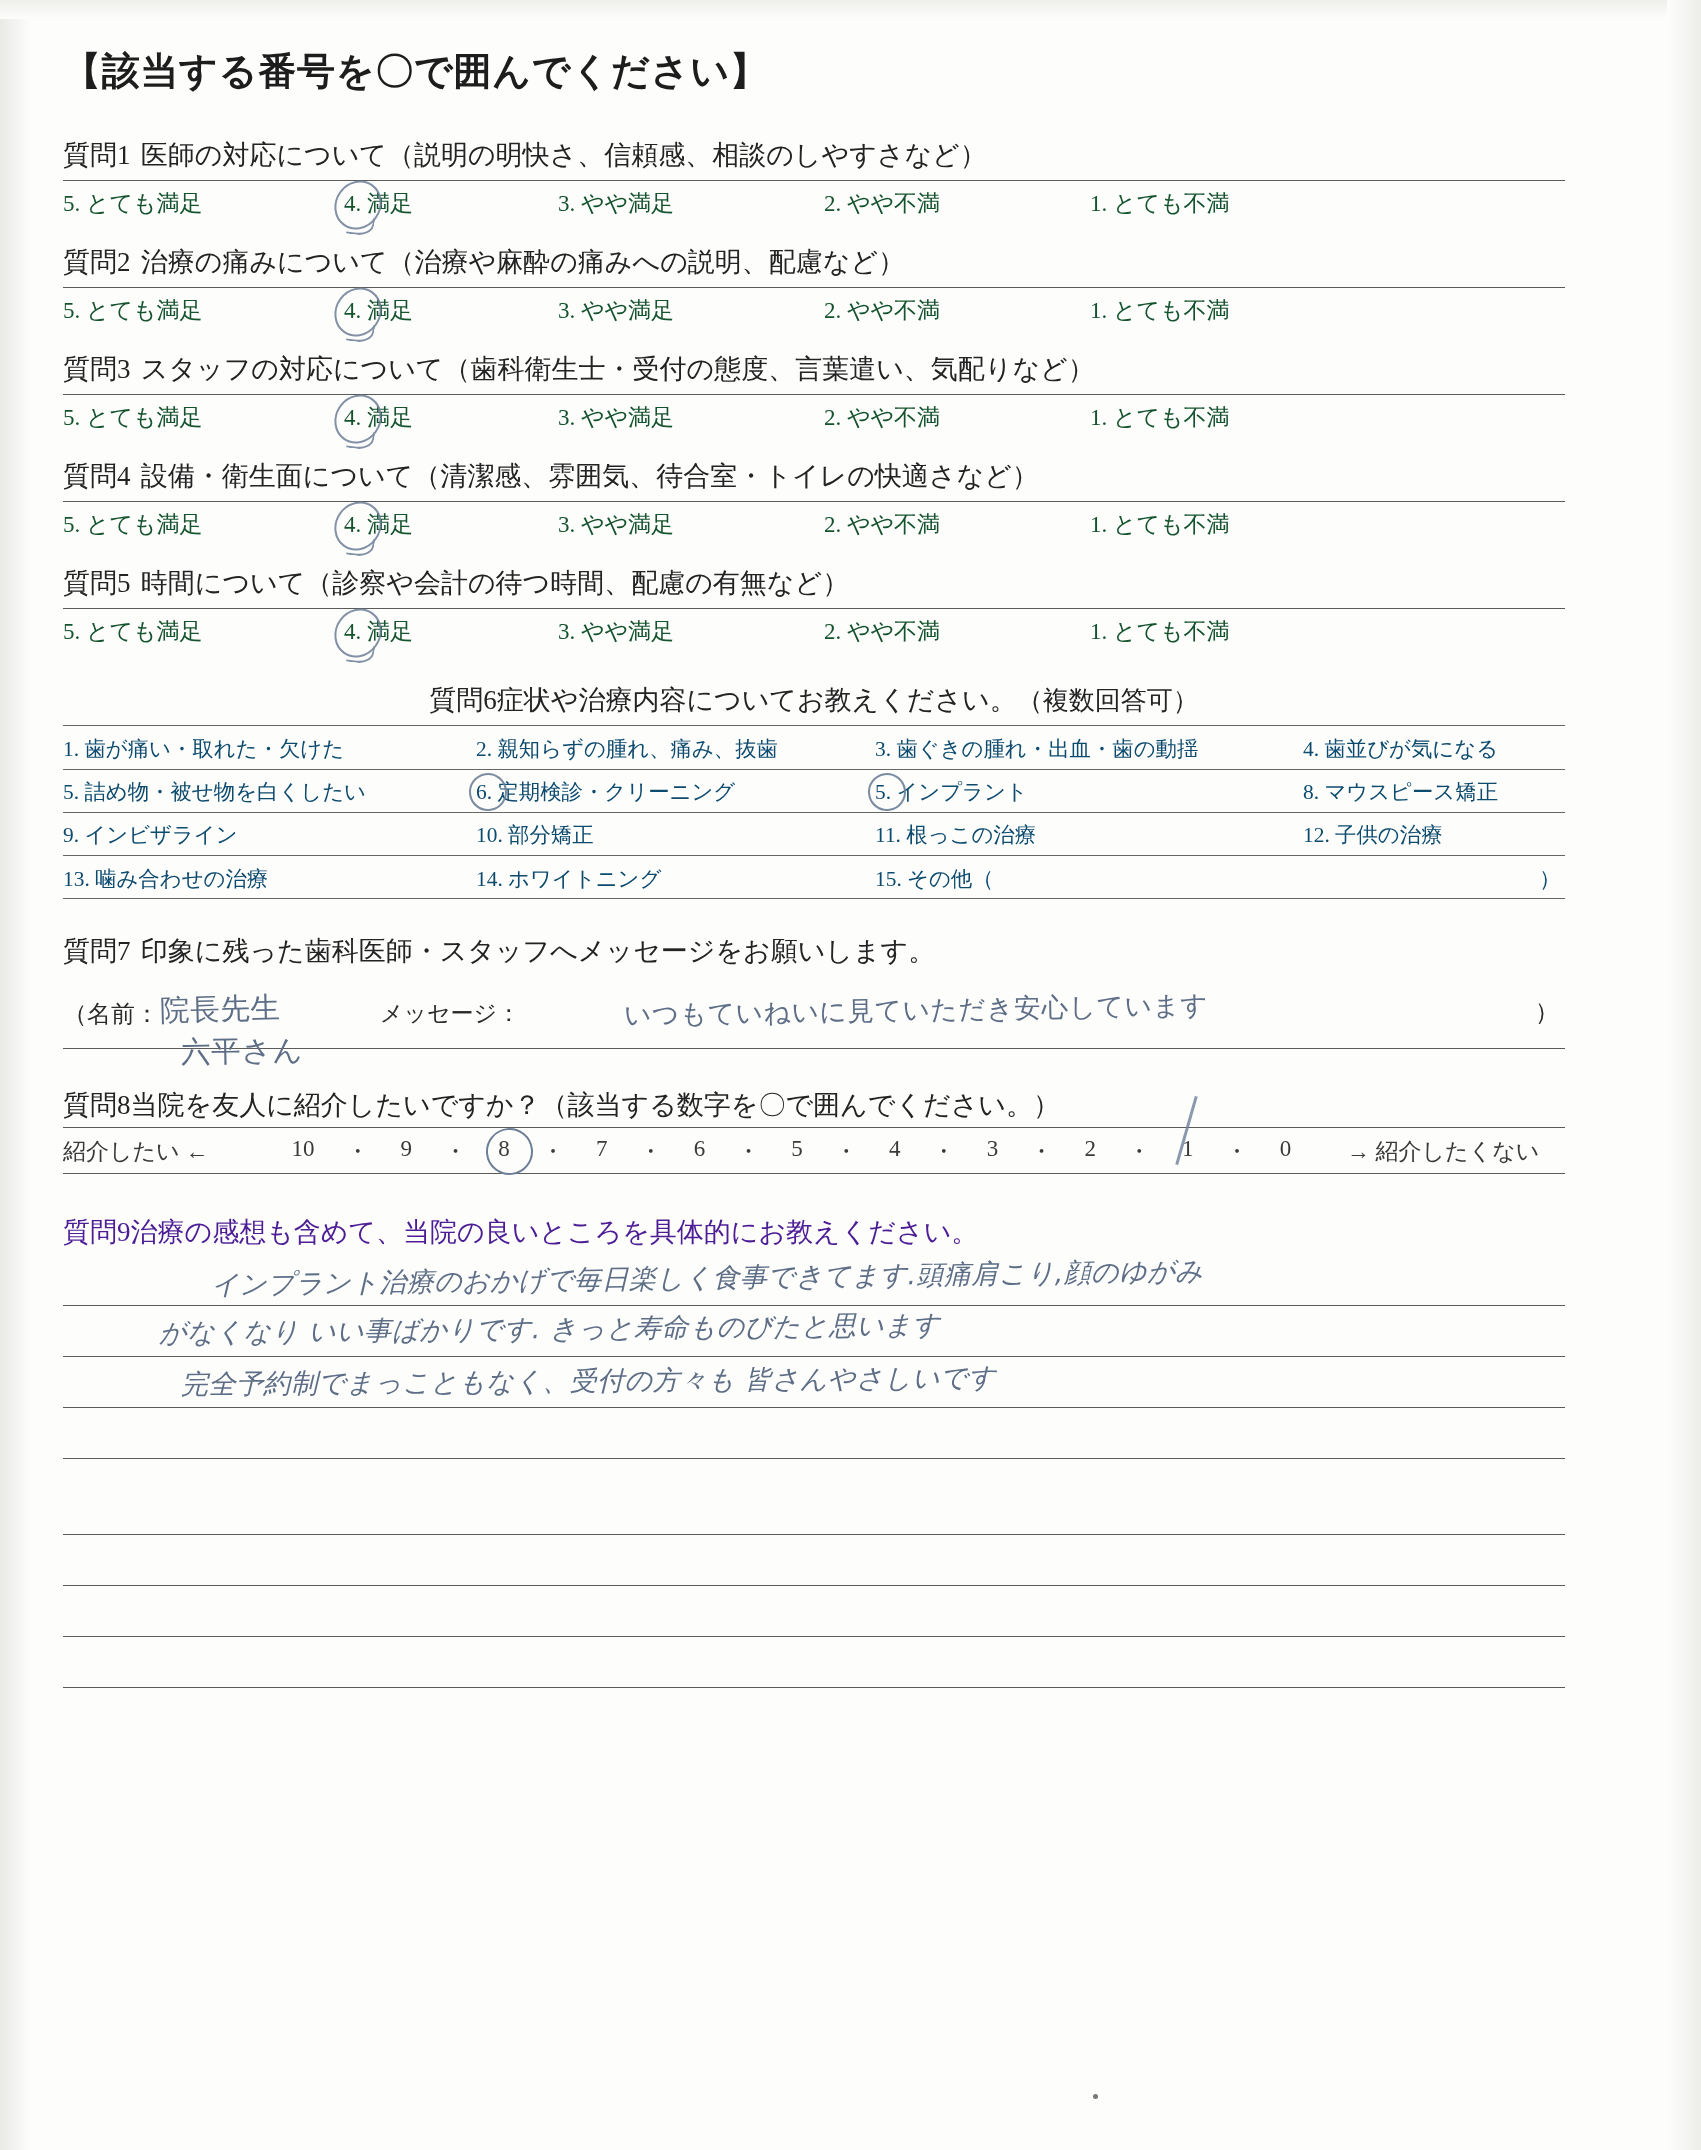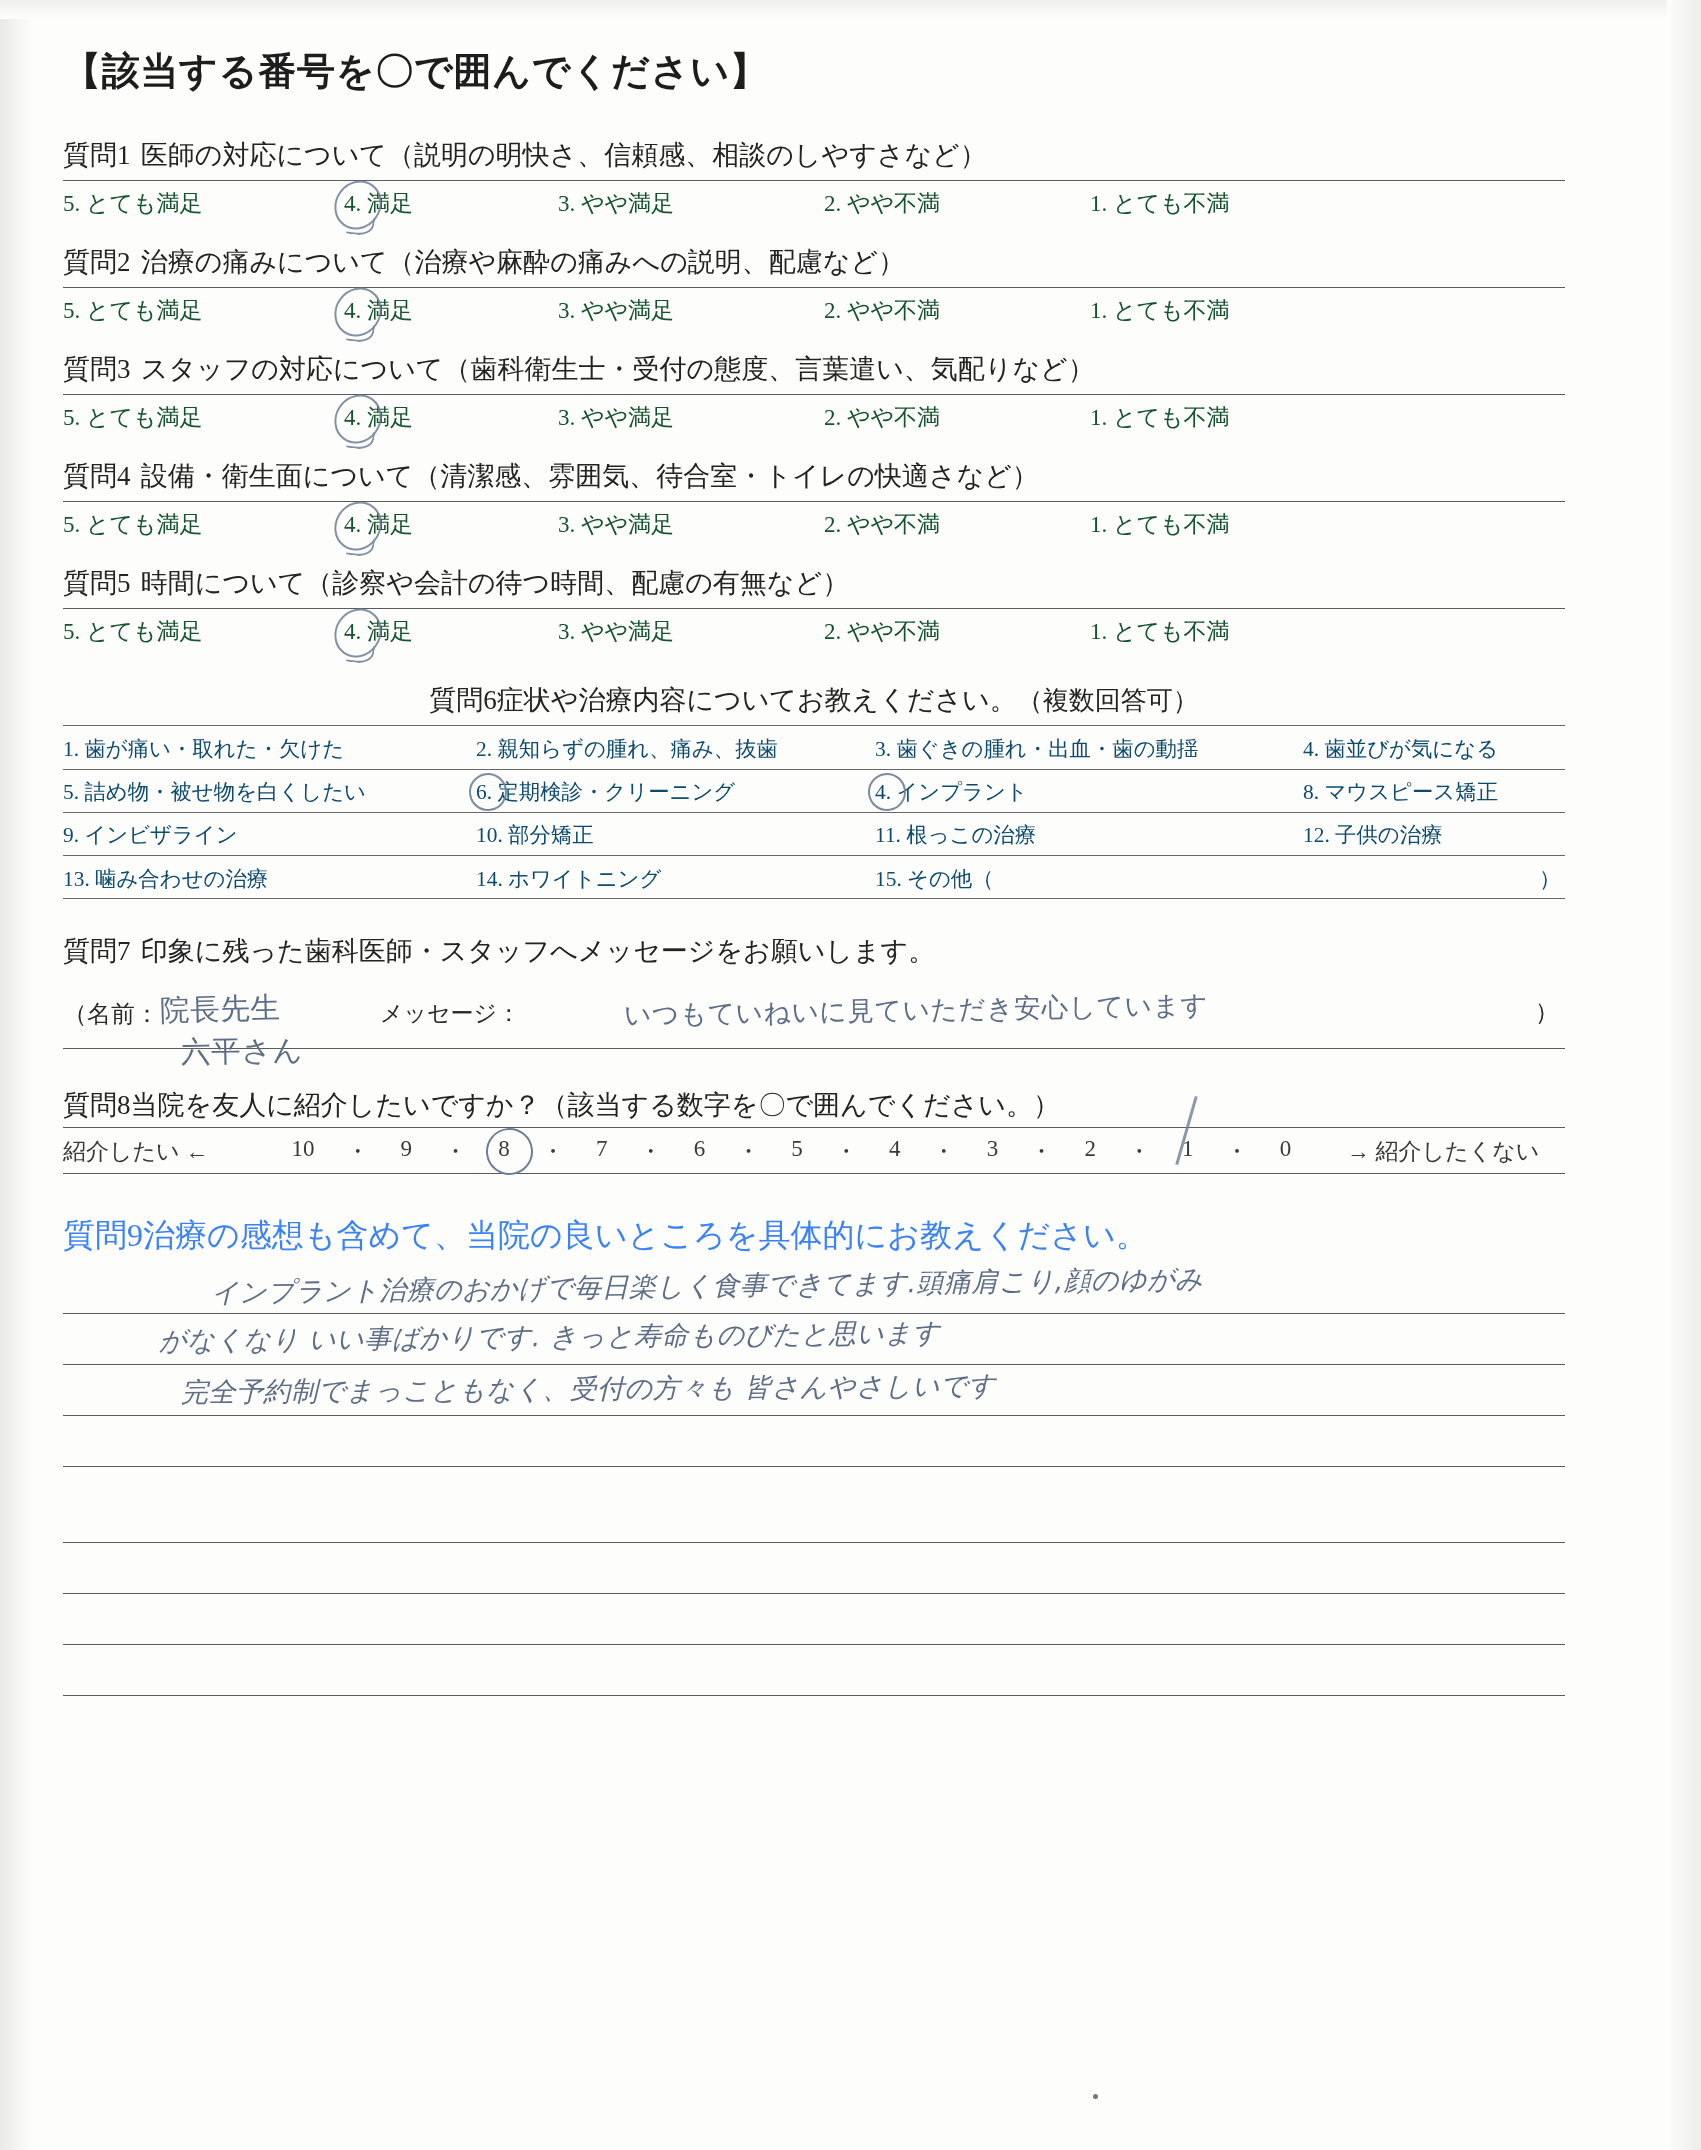--- a/index.html
+++ b/index.html
@@ -193,21 +193,21 @@
   .pen-stroke {
     position: absolute;
     right: 133px; top: -41px;
     width: 3px; height: 71px;
     background: #6d7f97;
     transform: rotate(16deg);
     opacity: .8;
   }
 
   
-  .q9-head { font-size: 32px; color: #3b82f6; margin-top: 40px; margin-bottom: 5.9px; }
+  .q9-head { font-size: 27px; color: #4c1d95; margin-top: 40px; margin-bottom: 5.9px; }
   .lines-block { width: 1502px; position: relative; font-style: italic; }
   .wline { border-bottom: 1.5px solid #5b5b5b; height: 50px; }
   .hw-line {
     position: absolute;
     font-family: "DejaVu Sans", sans-serif;
     color: #5d6e86;
     font-size: 27px;
     letter-spacing: 0.4px;
     white-space: nowrap;
   }
@@ -338,21 +338,21 @@
           <span class="q6-cell c4">4. 歯並びが気になる</span>
         </div>
         <div class="q6-row">
           <span class="q6-cell c1">5. 詰め物・被せ物を白くしたい</span>
           <span class="q6-cell c2">
             <span class="ring-sm"></span>
             <span>6. 定期検診・クリーニング</span>
           </span>
           <span class="q6-cell c3">
             <span class="ring-sm"></span>
-            <span>4. インプラント</span>
+            <span>5. インプラント</span>
           </span>
           <span class="q6-cell c4">8. マウスピース矯正</span>
         </div>
         <div class="q6-row">
           <span class="q6-cell c1">9. インビザライン</span>
           <span class="q6-cell c2">10. 部分矯正</span>
           <span class="q6-cell c3">11. 根っこの治療</span>
           <span class="q6-cell c4">12. 子供の治療</span>
         </div>
         <div class="q6-row">

